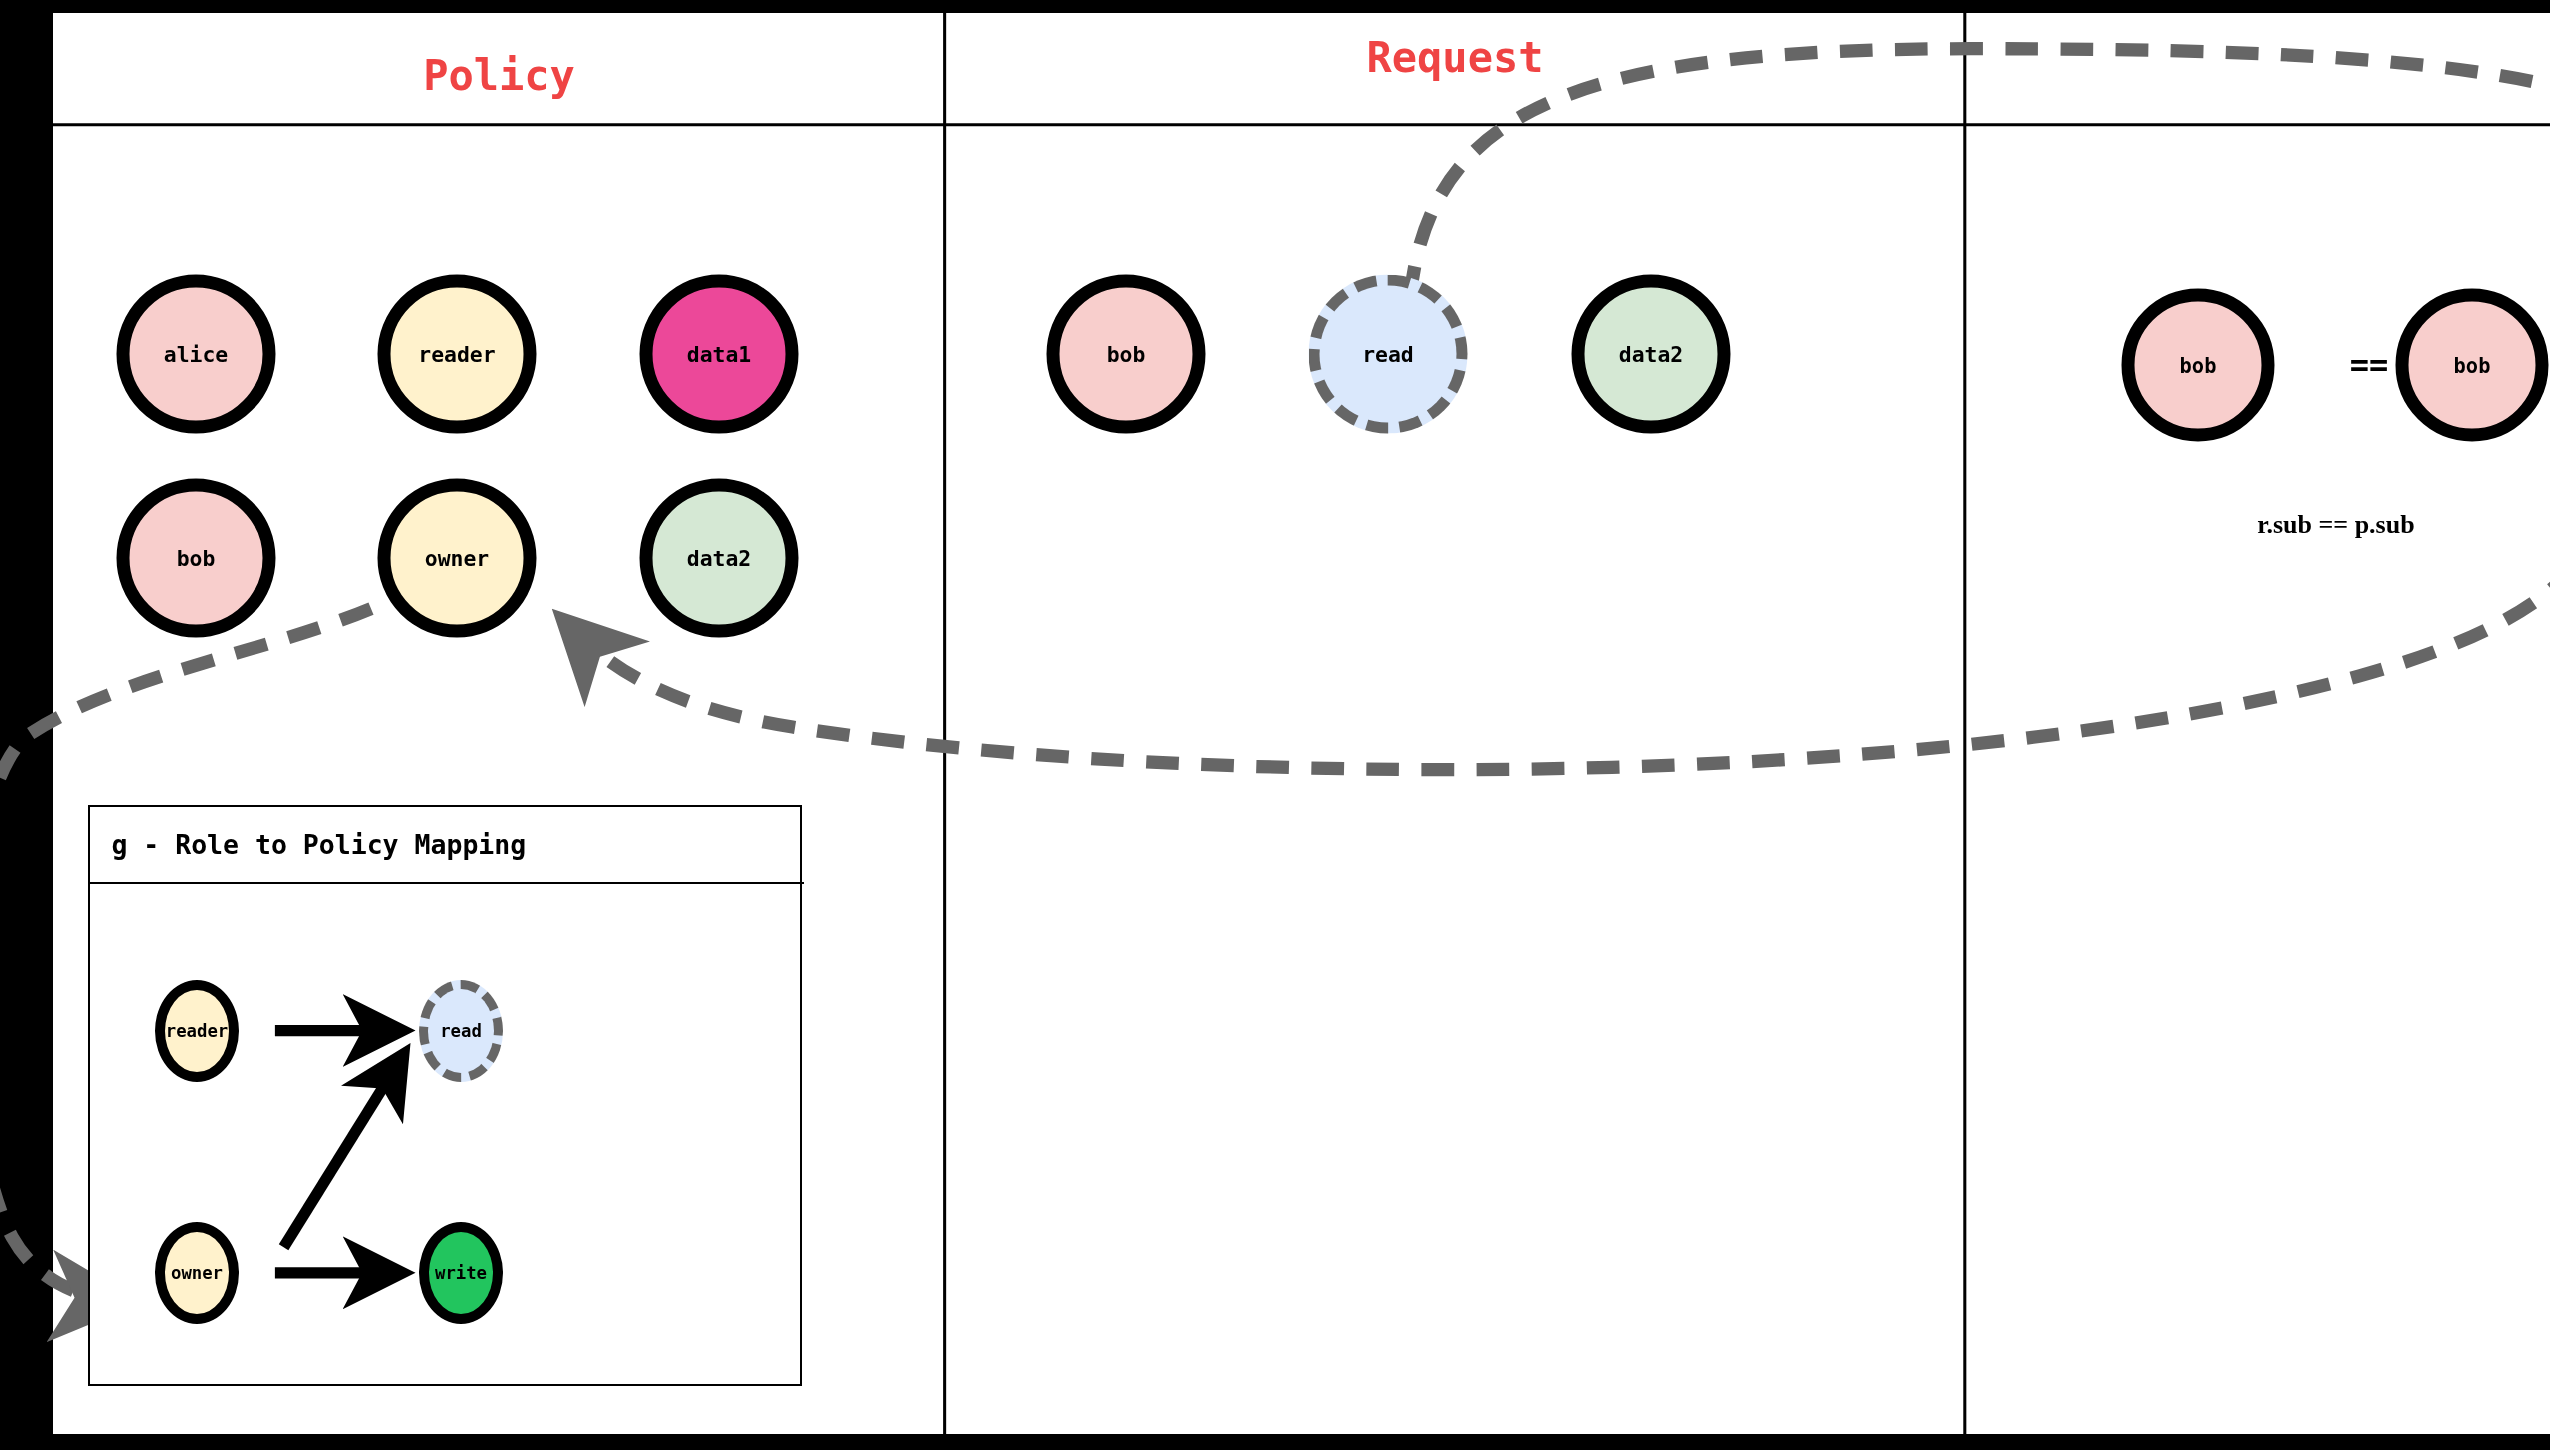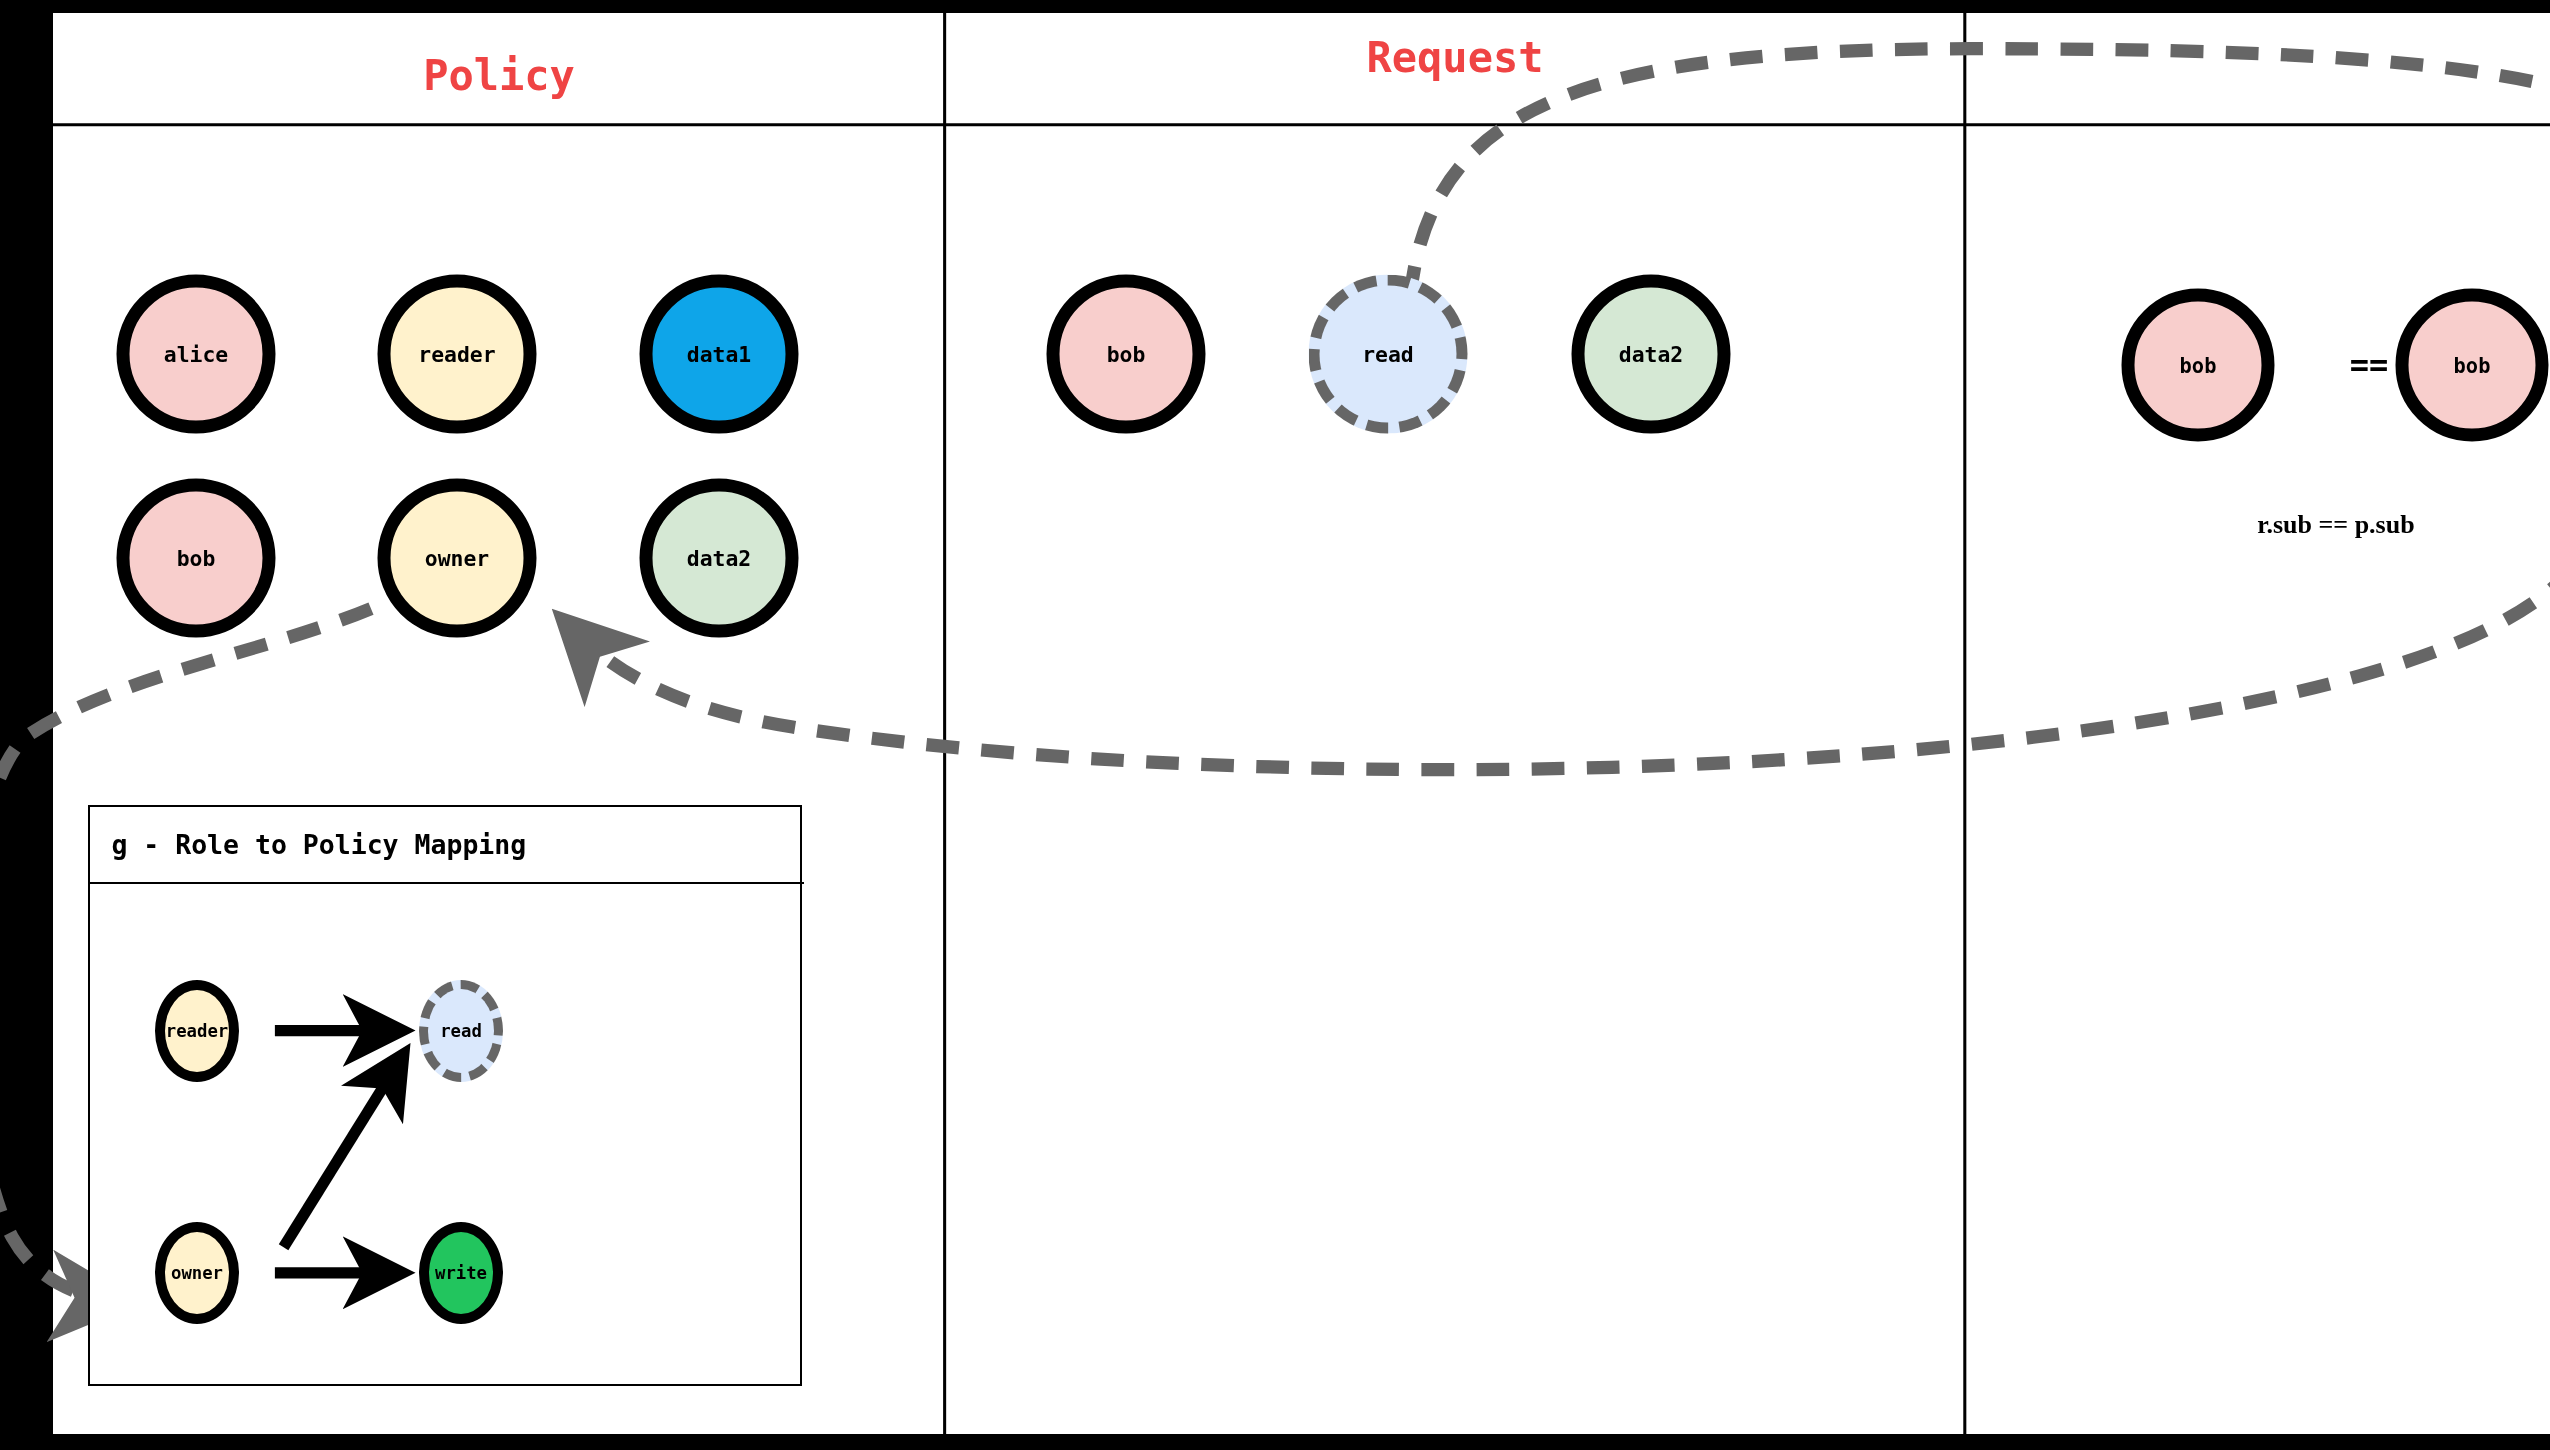--- a/index.html
+++ b/index.html
@@ -97,21 +97,21 @@
       <path d="M 720,1120 C 520,1240 150,1280 -55,1420 C -200,1560 -190,2200 -80,2400 C -30,2490 60,2520 130,2525" fill="none" stroke="#666666" stroke-width="26" stroke-dasharray="64 44" stroke-linecap="butt" marker-end="url(#arrowGray)"></path>
 
       <path d="M 520,2430 C 650,2380 760,2330 800,2230" fill="none" stroke="#666666" stroke-width="24" stroke-dasharray="58 40" stroke-linecap="butt" marker-end="url(#arrowGray)"></path>
     </svg>
 
     <div class="col-title" style="left:446px;top:38px;">Policy</div>
     <div class="col-title" style="left:1402px;top:20px;">Request</div>
 
     <div class="node solid" style="left:143px;top:341px;width:159px;height:159px;border-width:13.3px;border-color:#000;background:#f8cecc;font-size:21.4px;">alice</div>
     <div class="node solid" style="left:404px;top:341px;width:159px;height:159px;border-width:13.3px;border-color:#000;background:#fff2cc;font-size:21.4px;">reader</div>
-    <div class="node solid" style="left:666px;top:341px;width:159px;height:159px;border-width:13.3px;border-color:#000;background:#0ea5e9;font-size:21.4px;">data1</div>
+    <div class="node solid" style="left:666px;top:341px;width:159px;height:159px;border-width:13.3px;border-color:#000;background:#ec4899;font-size:21.4px;">data1</div>
 
     <div class="node solid" style="left:143px;top:545px;width:159px;height:159px;border-width:13.3px;border-color:#000;background:#f8cecc;font-size:21.4px;">bob</div>
     <div class="node solid" style="left:404px;top:545px;width:159px;height:159px;border-width:13.3px;border-color:#000;background:#fff2cc;font-size:21.4px;">owner</div>
     <div class="node solid" style="left:666px;top:545px;width:159px;height:159px;border-width:13.3px;border-color:#000;background:#d5e8d4;font-size:21.4px;">data2</div>
 
     <div class="node solid" style="left:1073px;top:341px;width:159px;height:159px;border-width:13.3px;border-color:#000;background:#f8cecc;font-size:21.4px;">bob</div>
     <div class="node dashed" style="left:1335px;top:341px;width:159px;height:159px;border-width:11.2px;border-color:#666666;background:#dae8fc;font-size:21.4px;">read</div>
     <div class="node solid" style="left:1598px;top:341px;width:159px;height:159px;border-width:13.3px;border-color:#000;background:#d5e8d4;font-size:21.4px;">data2</div>
 
     <div class="node solid" style="left:2145px;top:352px;width:153px;height:153px;border-width:13.3px;border-color:#000;background:#f8cecc;font-size:20.4px;">bob</div>

